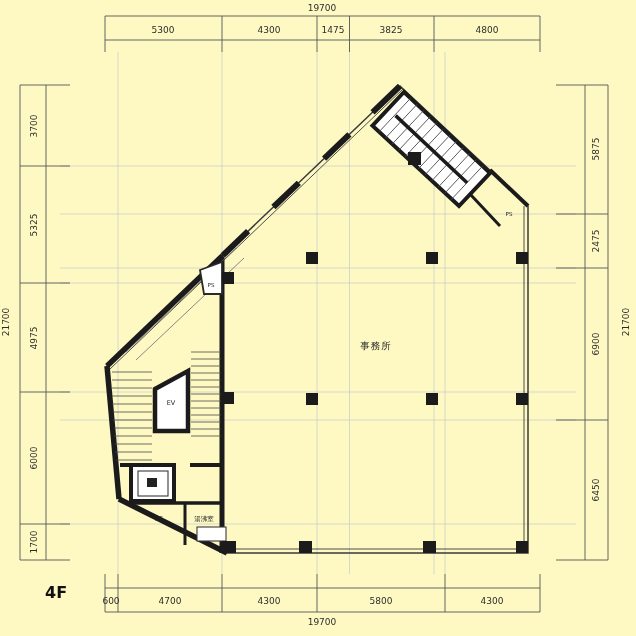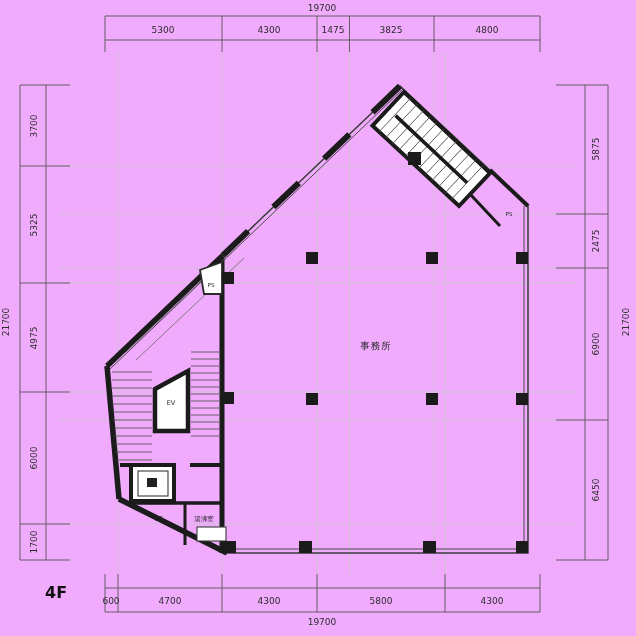--- a/index.html
+++ b/index.html
@@ -1,16 +1,16 @@
 <!DOCTYPE html>
 <html><head>
 <meta charset="utf-8">
 <style>
   html,body{margin:0;padding:0;background:#ffffff;}
-  .page{width:636px;height:636px;position:relative;background:#f0abfc;overflow:hidden;
+  .page{width:636px;height:636px;position:relative;background:#fef9c3;overflow:hidden;
         font-family:"DejaVu Sans", sans-serif;}
   svg{display:block;}
   text{fill:#2d2d2d;}
   .dim{font-size:9px;}
   .dim-total{font-size:9px;}
   .room-lbl{font-size:9.5px;letter-spacing:1px;fill:#1f1f1f;}
   .small-lbl{font-size:6.5px;fill:#1f1f1f;}
   .tiny-lbl{font-size:5.5px;fill:#1f1f1f;}
   .floor-lbl{font-size:16px;font-weight:bold;fill:#111;}
 </style>

